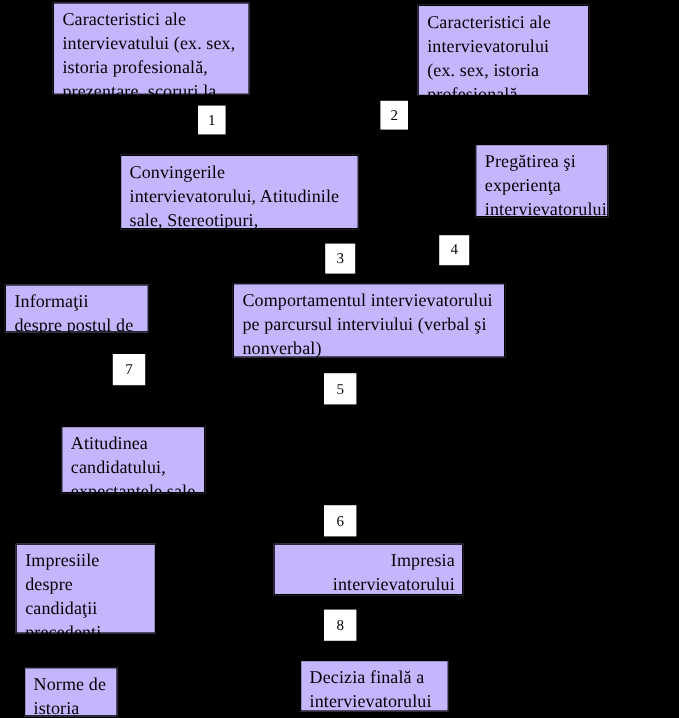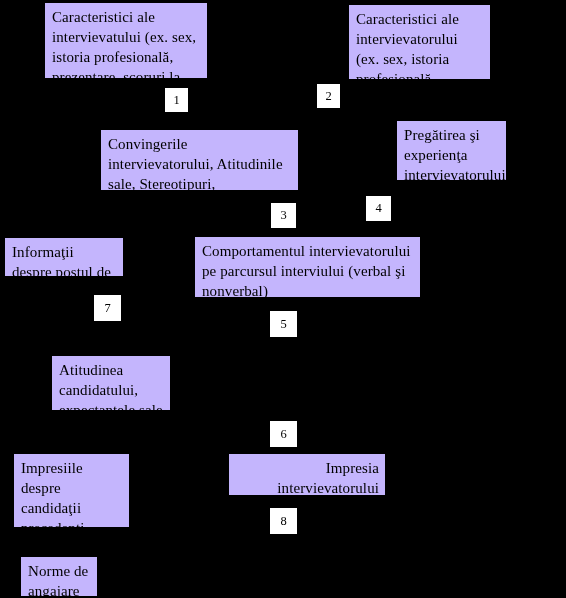--- a/index.html
+++ b/index.html
@@ -50,21 +50,22 @@
 
   <div class="node" style="left: 44px; top: 2px; width: 164px; height: 77px;">Caracteristici ale intervievatului (ex. sex, istoria profesională, prezentare, scoruri la test)</div>
   <div class="node" style="left: 348px; top: 4px; width: 143px; height: 76px;">Caracteristici ale intervievatorului (ex. sex,  istoria profesională, atitudini)</div>
   <div class="node" style="left: 100px; top: 129px; width: 199px; height: 62px;">Convingerile intervievatorului, Atitudinile sale, Stereotipuri, Expectanţele faţă de candidat</div>
   <div class="node" style="left: 396px; top: 120px; width: 111px; height: 61px;">Pregătirea şi experienţa intervievatorului</div>
   <div class="node" style="left: 4px; top: 237px; width: 120px; height: 40px;">Informaţii despre postul de muncă</div>
   <div class="node" style="left: 194px; top: 236px; width: 227px; height: 62px;">Comportamentul intervievatorului pe parcursul interviului (verbal şi nonverbal)</div>
   <div class="node" style="left: 4px; top: 355px; width: 120px; height: 56px; margin-left: 47px;">Atitudinea candidatului, expectanţele sale</div>
   <div class="node" style="left: 13px; top: 453px; width: 117px; height: 75px;">Impresiile despre candidaţii precedenţi (efecte de contrast)</div>
   <div class="node" style="left: 228px; top: 453px; width: 158px; height: 43px; text-align: right;">Impresia intervievatorului despre candidat</div>
-  <div class="node" style="left: 20px; top: 556px; width: 78px; height: 41px;">Norme de angajare</div>
+  <div class="node" style="left: 20px; top: 556px; width: 78px; height: 41px;">Norme de istoria</div>
+  <div class="node" style="left: 250px; top: 550px; width: 124px; height: 43px;">Decizia finală a intervievatorului</div>
 
   <div class="tag" style="left: 165px; top: 88px; width: 23px; height: 24px;">1</div>
   <div class="tag" style="left: 317px; top: 84px; width: 23px; height: 24px;">2</div>
   <div class="tag" style="left: 271px; top: 203px; width: 25px; height: 25px;">3</div>
   <div class="tag" style="left: 366px; top: 196px; width: 25px; height: 25px;">4</div>
   <div class="tag" style="left: 270px; top: 311px; width: 27px; height: 26px;">5</div>
   <div class="tag" style="left: 270px; top: 421px; width: 27px; height: 26px;">6</div>
   <div class="tag" style="left: 94px; top: 295px; width: 27px; height: 26px;">7</div>
   <div class="tag" style="left: 270px; top: 508px; width: 27px; height: 26px;">8</div>
 

